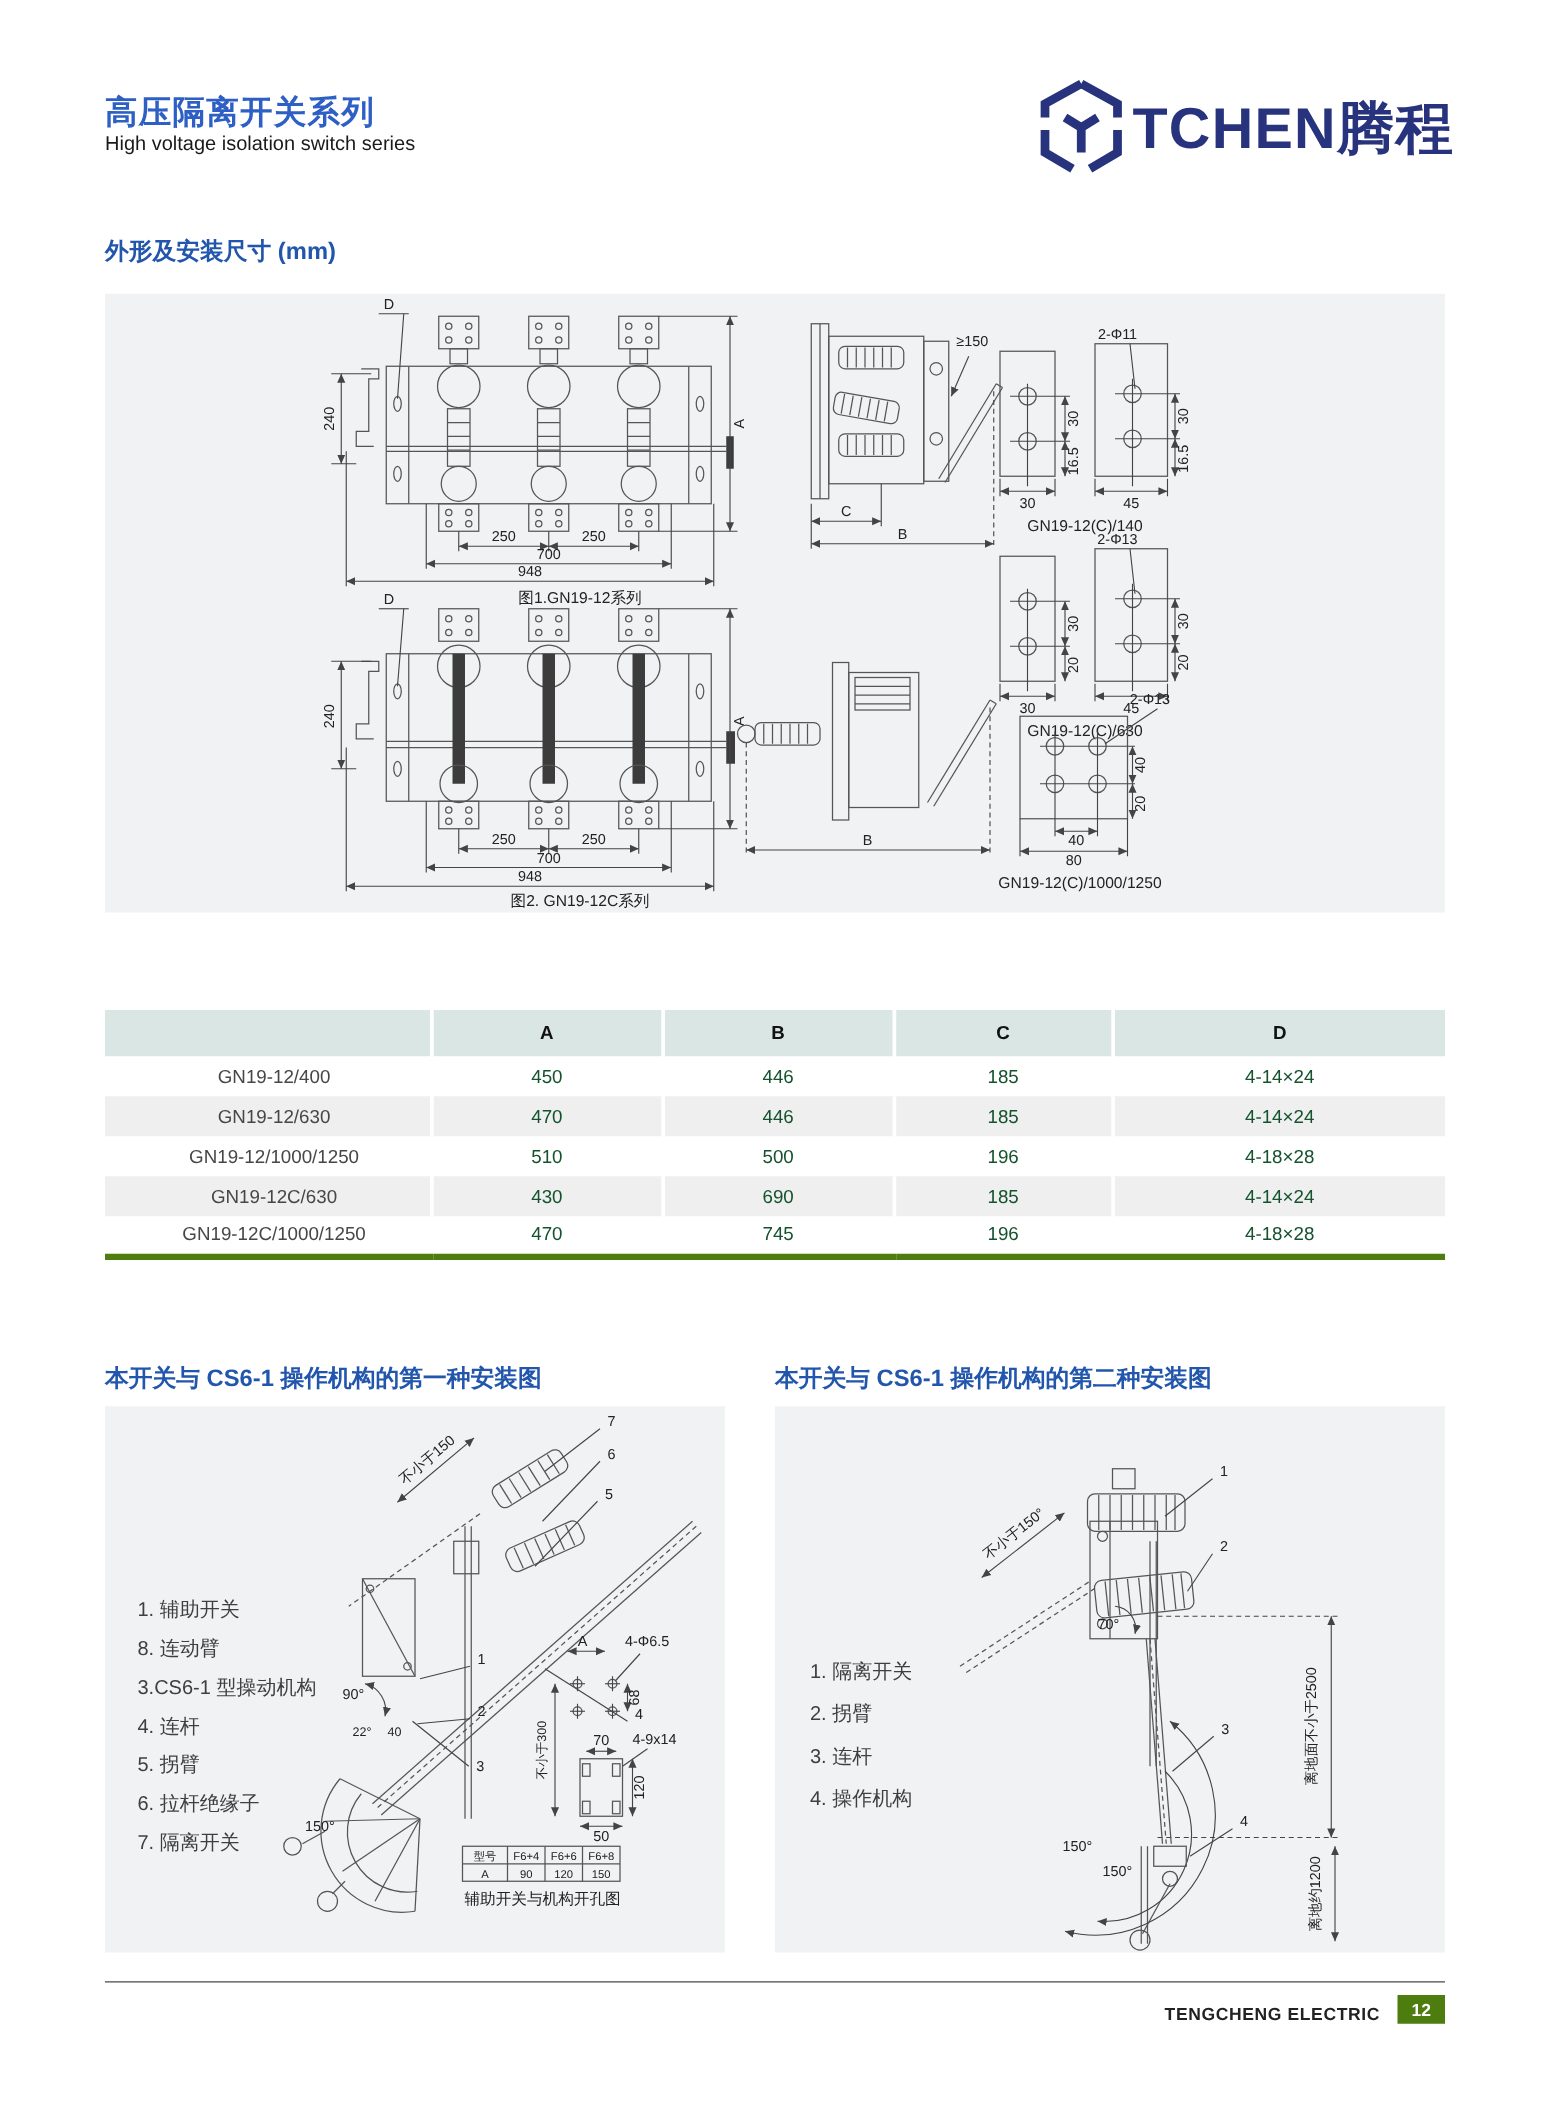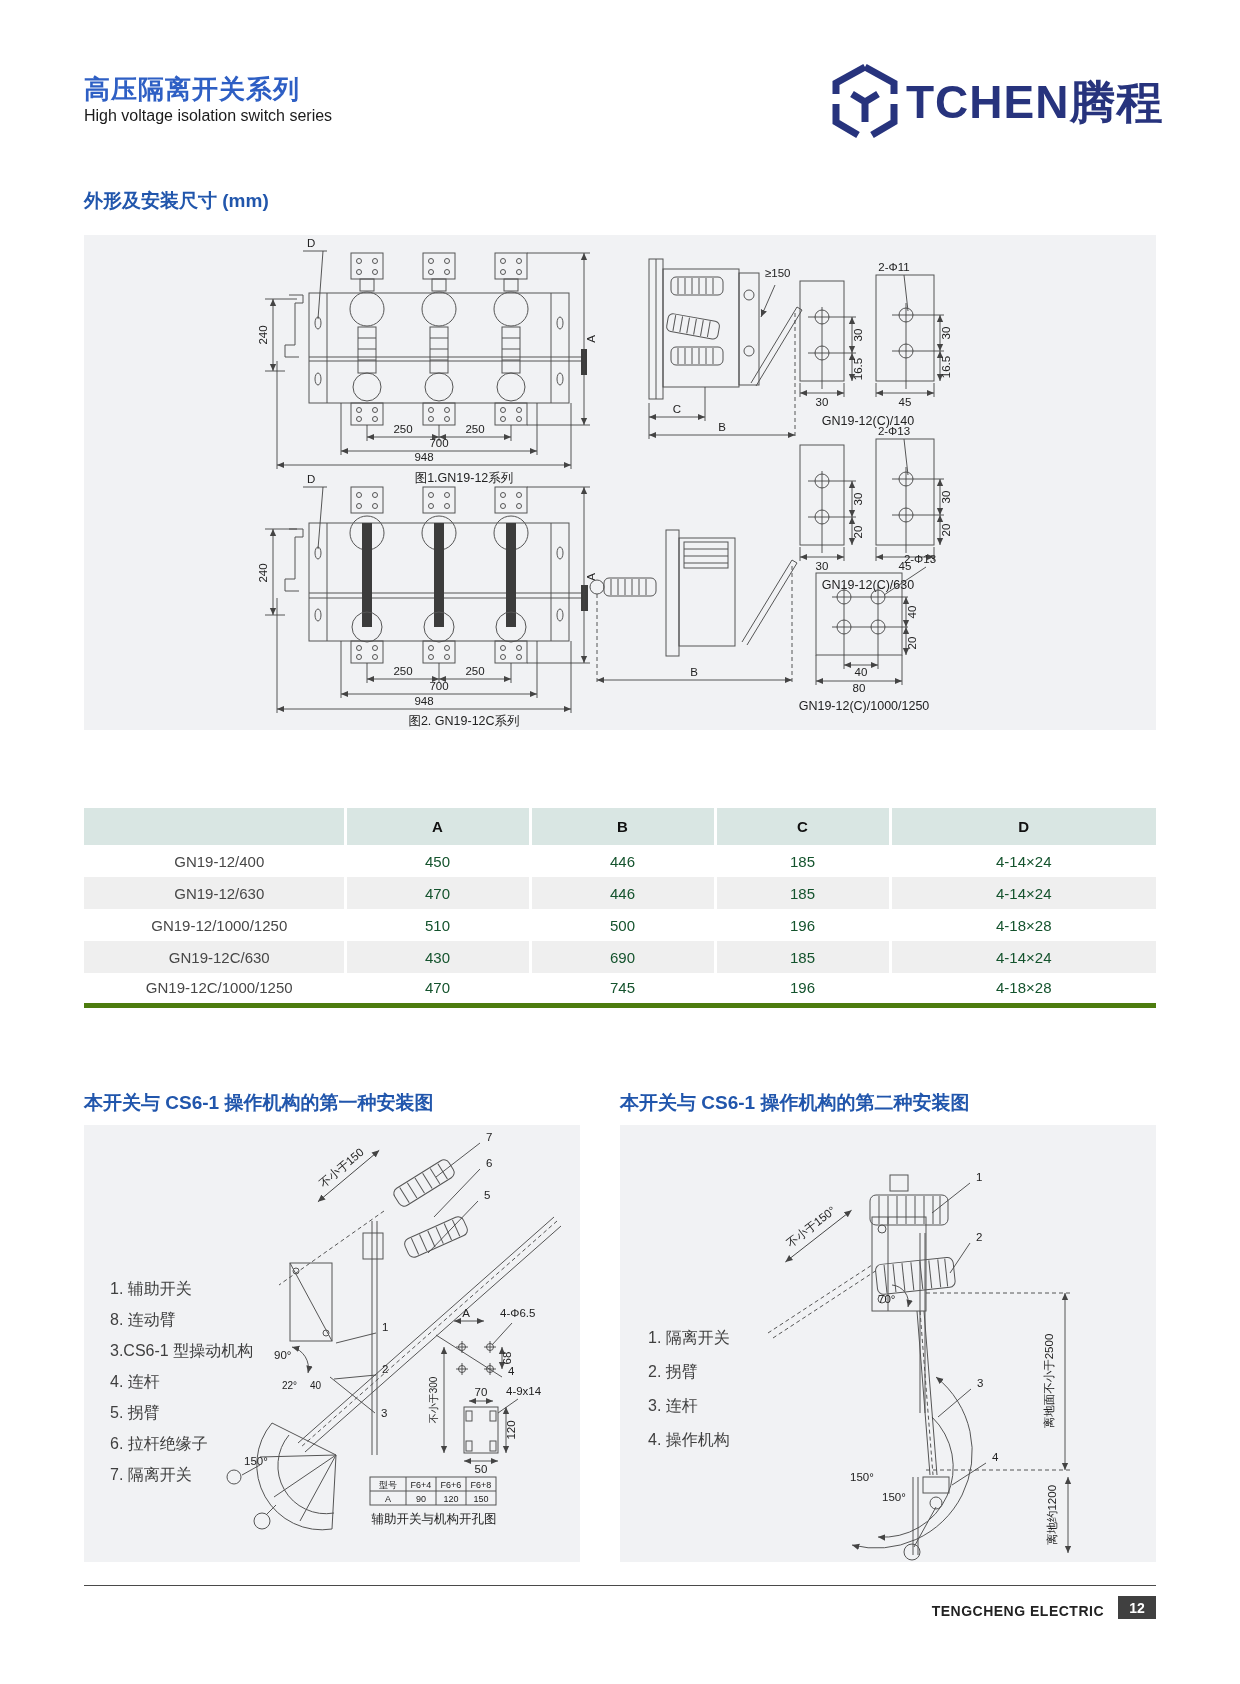--- a/index.html
+++ b/index.html
@@ -35,21 +35,21 @@
   .dwg .dim{stroke:#444;stroke-width:.9}
   .dwg .fill{fill:#3c3c3c;stroke:none}
   .dwg .dsh{stroke-dasharray:4 3}
   .dwg text{fill:#222;stroke:none;font-size:11.5px}
   .dwg text.cap{font-size:12.5px}
   .dwg text.sm{font-size:10px}
   .dwg text.mt{font-size:9px}
   .footer-line{left:84px;top:1585px;width:1072px;height:1px;background:#4a4a4a}
   .footer{left:84px;top:1596px;width:1072px;display:flex;justify-content:flex-end;align-items:flex-end;gap:14px}
   .company{font-size:14px;font-weight:bold;letter-spacing:.5px;color:#222}
-  .pagebox{width:38px;height:23px;background:#404040;color:#fff;font-size:14px;font-weight:bold;
+  .pagebox{width:38px;height:23px;background:#4d7c0f;color:#fff;font-size:14px;font-weight:bold;
            display:flex;align-items:center;justify-content:center}
 </style>
 </head>
 <body>
 
 <div class="abs title-zh">高压隔离开关系列</div>
 <div class="abs title-en">High voltage isolation switch series</div>
 <div class="abs logo">
   <svg width="74" height="80" viewBox="0 0 74 80">
     <g stroke="#27337d" stroke-width="7" fill="none">

